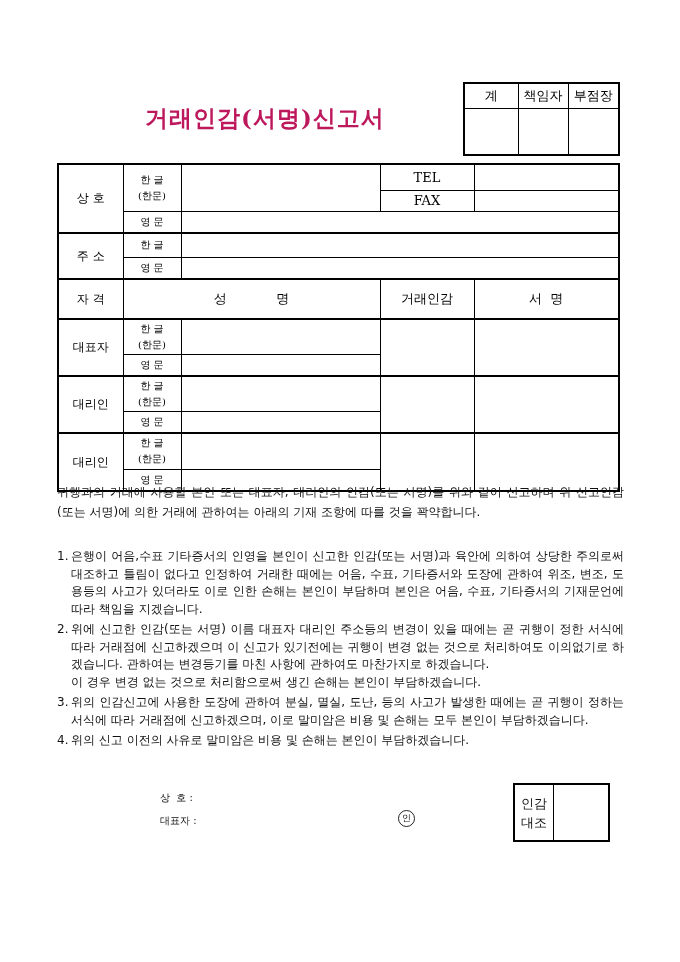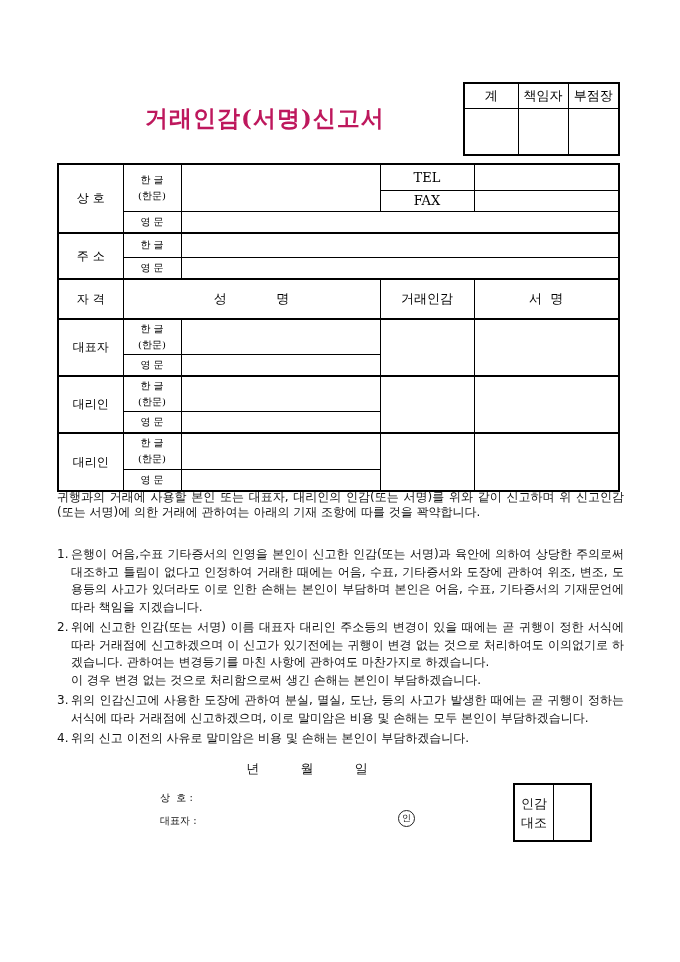--- a/index.html
+++ b/index.html
@@ -44,21 +44,21 @@
   table.main td.sub { font-size:10px; line-height:16px; }
   table.main td.lbl { font-size:12px; }
   td.fill { background:#fff; }
 
   
   .decl {
     position:absolute; left:57px; top:482px; width:567px;
     font-family:"DejaVu Sans","Liberation Sans",sans-serif;
     font-size:12px; color:#111;
   }
-  .decl .intro { line-height:15px; text-align:justify;margin-top:8px; }
+  .decl .intro { line-height:20px; text-align:justify; }
   .decl .items { margin-top:26px; }
   .decl .item { display:flex; line-height:17.5px; margin-bottom:3px; }
   .decl .item .num { flex:0 0 14px; }
   .decl .item .txt { flex:1; white-space:pre-wrap; text-align:justify; }
 
   
   .date-line {
     position:absolute; left:0; top:760px; width:614px; text-align:center;
     font-family:"DejaVu Sans","Liberation Sans",sans-serif;
     font-size:13px; white-space:pre; color:#111;
@@ -71,21 +71,21 @@
   .company-line { top:791px; }
   .rep-line { top:814px; }
   .seal-circle {
     position:absolute; left:398px; top:810px; width:17px; height:17px;
     border:1px solid #222; border-radius:50%;
     display:flex; align-items:center; justify-content:center;
     font-size:9px; color:#111;
     font-family:"DejaVu Sans","Liberation Sans",sans-serif;
   }
   .seal-box {
-    position:absolute; left:513px; top:783px; width:79px; height:59px;
+    position:absolute; left:513px; top:783px; width:97px; height:59px;
     border:2px solid #000; display:flex; background:#fff;
   }
   .seal-box .label {
     width:39px; border-right:1px solid #000;
     display:flex; flex-direction:column; align-items:center; justify-content:center;
     font-family:"DejaVu Sans","Liberation Sans",sans-serif;
     font-size:13px; line-height:19px; color:#111;
   }
   .seal-box .blank { flex:1; }
 </style>
@@ -225,21 +225,20 @@
         <span class="num">3.</span>
         <span class="txt">위의 인감신고에 사용한 도장에 관하여 분실, 멸실, 도난, 등의 사고가 발생한 때에는 곧 귀행이 정하는 서식에 따라 거래점에 신고하겠으며, 이로 말미암은 비용 및 손해는 모두 본인이 부담하겠습니다.</span>
       </div>
       <div class="item">
         <span class="num">4.</span>
         <span class="txt">위의 신고 이전의 사유로 말미암은 비용 및 손해는 본인이 부담하겠습니다.</span>
       </div>
     </div>
   </div>
 
-  <div class="date-line">년          월          일</div>
   <div class="company-line">상  호 :</div>
   <div class="rep-line">대표자 :</div>
   <div class="seal-circle">인</div>
 
   <div class="seal-box">
     <div class="label">
       <span>인감</span>
       <span>대조</span>
     </div>
     <div class="blank fill"></div>

